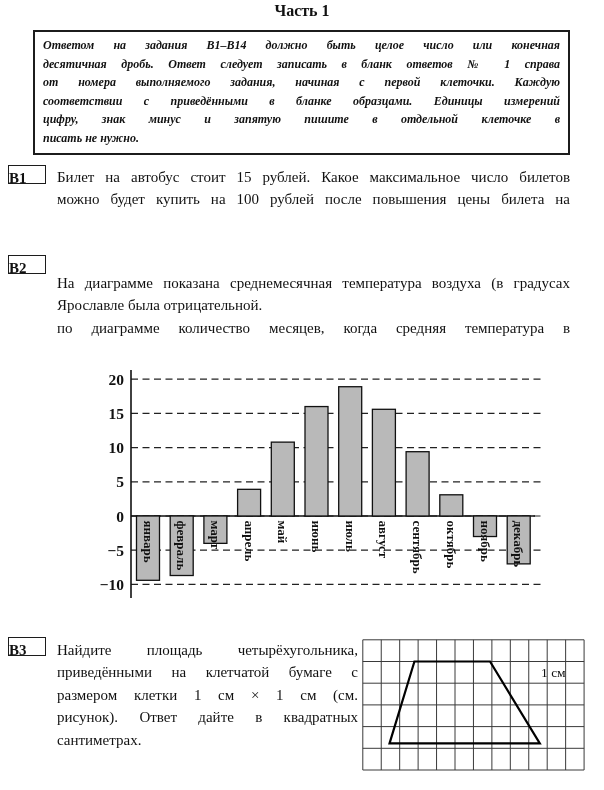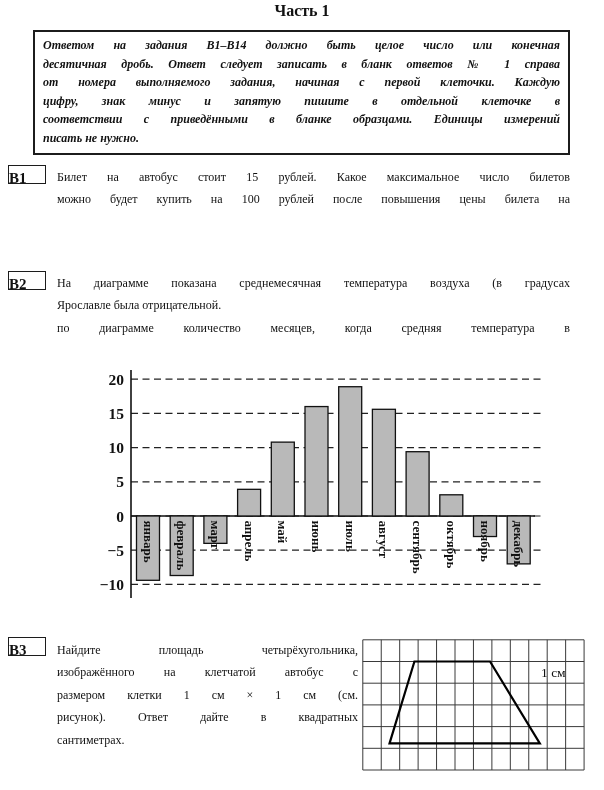--- a/index.html
+++ b/index.html
@@ -28,51 +28,51 @@
   .prob-label{
     position:absolute;left:8px;width:38px;height:19px;
     box-sizing:border-box;
     border:1.6px solid #1c1c1c;
     font-weight:bold;font-size:15px;
     text-align:left;line-height:24px;
     background:#fff;
   }
   .text-block{
     position:absolute;left:57px;width:513px;
-    font-size:12px;line-height:22.4px;
+    font-size:15px;line-height:22.4px;
   }
   .text-block.narrow{width:301px;}
   svg{position:absolute;display:block;}
   svg text{font-family:"Liberation Serif", serif;}
 </style>
 </head>
 <body>
 
 <div class="page">
 
   <div class="part-title">Часть 1</div>
 
   <div class="instruction-box" id="instruction-box">
       <div class="pline jfull">Ответом на задания В1–В14 должно быть целое число или конечная</div>
       <div class="pline jfull">десятичная дробь. Ответ следует записать в бланк ответов № 1 справа</div>
       <div class="pline jfull">от номера выполняемого задания, начиная с первой клеточки. Каждую</div>
+      <div class="pline jfull">соответствии с приведёнными в бланке образцами. Единицы измерений</div>
       <div class="pline jfull">цифру, знак минус и запятую пишите в отдельной клеточке в</div>
-      <div class="pline jfull">соответствии с приведёнными в бланке образцами. Единицы измерений</div>
       <div class="pline">писать не нужно.</div>
     </div>
 
   <div class="prob-label" style="top:165px">
     <span>В1</span>
   </div>
   <div class="text-block" id="b1-text" style="top:166px">
       <div class="pline jfull">Билет на автобус стоит 15 рублей. Какое максимальное число билетов</div>
       <div class="pline jfull">можно будет купить на 100 рублей после повышения цены билета на</div>
     </div>
 
-  <div class="prob-label" style="top:271px">
+  <div class="prob-label" style="top:255px">
     <span>В2</span>
   </div>
   <div class="text-block" id="b2-text" style="top:272px">
       <div class="pline jfull">На диаграмме показана среднемесячная температура воздуха (в градусах</div>
       <div class="pline">Ярославле была отрицательной.</div>
       <div class="pline jfull">по диаграмме количество месяцев, когда средняя температура в</div>
     </div>
 
   <svg id="chart-svg" style="left:85px;top:366px" width="500" height="240" viewBox="0 0 500 240">
       <line x1="46" y1="13.199999999999989" x2="460" y2="13.199999999999989" stroke="#222" stroke-width="1.2" stroke-dasharray="7 4.5"></line>
@@ -115,21 +115,21 @@
       <text transform="translate(361.8,154.5) rotate(90)" font-size="13" font-weight="bold" fill="#111">октябрь</text>
       <text transform="translate(395.5,154.5) rotate(90)" font-size="13" font-weight="bold" fill="#111">ноябрь</text>
       <text transform="translate(429.20000000000005,154.5) rotate(90)" font-size="13" font-weight="bold" fill="#111">декабрь</text>
     </svg>
 
   <div class="prob-label" style="top:637px">
     <span>В3</span>
   </div>
   <div class="text-block narrow" id="b3-text" style="top:639px">
       <div class="pline jfull">Найдите площадь четырёхугольника,</div>
-      <div class="pline jfull">изображённого на клетчатой автобус с</div>
+      <div class="pline jfull">приведёнными на клетчатой бумаге с</div>
       <div class="pline jfull">размером клетки 1 см × 1 см (см.</div>
       <div class="pline jfull">рисунок). Ответ дайте в квадратных</div>
       <div class="pline">сантиметрах.</div>
     </div>
 
   <svg id="b3-grid-svg" style="left:362px;top:639px" width="223" height="133" viewBox="0 0 223 133">
       <line x1="0.8" y1="0.8" x2="0.8" y2="131" stroke="#3a3a3a" stroke-width="1"></line>
       <line x1="19.240000000000002" y1="0.8" x2="19.240000000000002" y2="131" stroke="#3a3a3a" stroke-width="1"></line>
       <line x1="37.68" y1="0.8" x2="37.68" y2="131" stroke="#3a3a3a" stroke-width="1"></line>
       <line x1="56.120000000000005" y1="0.8" x2="56.120000000000005" y2="131" stroke="#3a3a3a" stroke-width="1"></line>

